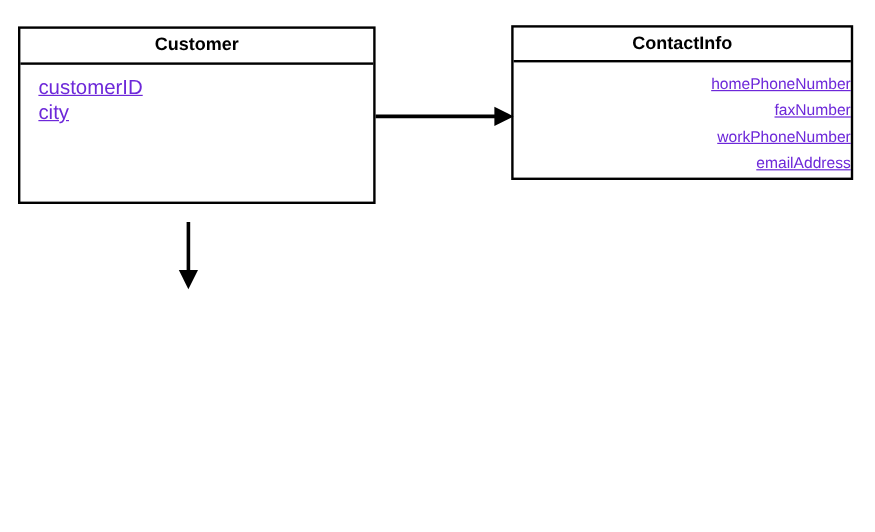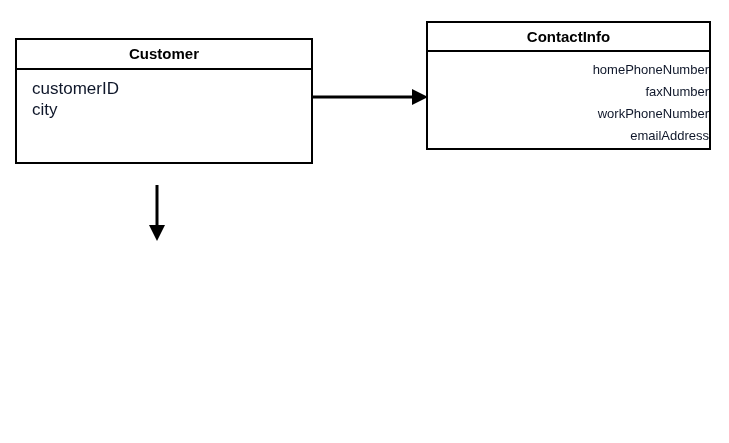--- a/index.html
+++ b/index.html
@@ -28,32 +28,33 @@
   .uml-header {
     box-sizing: border-box;
     border-bottom: 2px solid #000000;
     text-align: center;
     font-weight: bold;
     color: #000000;
     white-space: nowrap;
   }
   .uml-attrs {
     box-sizing: border-box;
-    color: #0f172a;
+    color: #6d28d9;
+    text-decoration: underline;
   }
   .uml-attr {
     white-space: nowrap;
   }
 
   
   #class-customer {
     left: 15px;
-    top: 38px;
+    top: 22px;
     width: 298px;
-    height: 126px;
+    height: 148px;
   }
   #class-customer .uml-header {
     height: 30px;
     line-height: 28px;
     font-size: 15px;
   }
   #class-customer .uml-attrs {
     padding: 8px 0 0 15px;
   }
   #class-customer .uml-attr {

